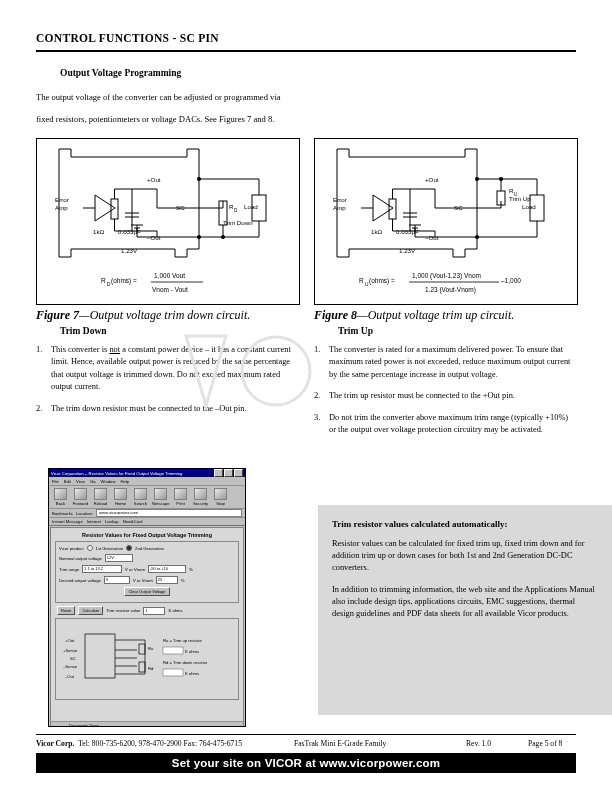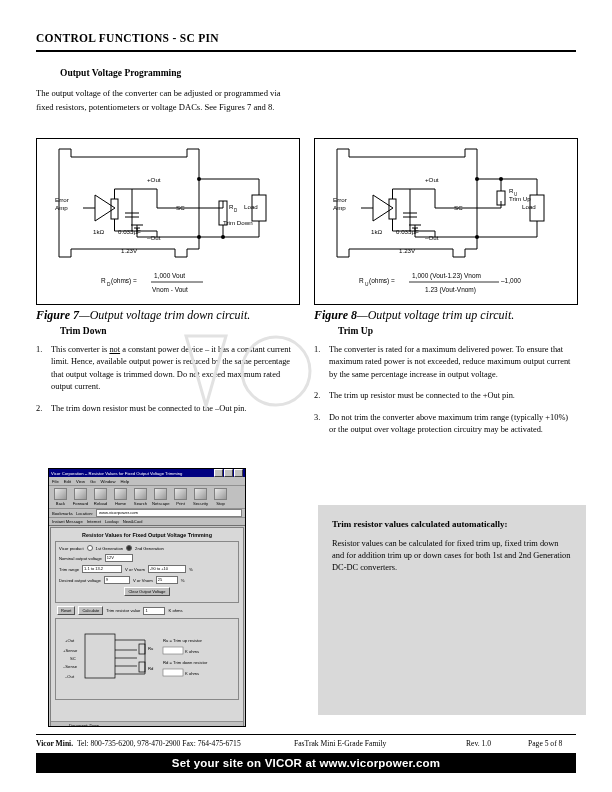--- a/index.html
+++ b/index.html
@@ -43,21 +43,21 @@
 
   .sec-head {
     position: absolute;
     font-size: 9.5px;
     font-weight: bold;
     padding-left: 24px;
   }
   .body-text {
     position: absolute;
     font-size: 8.6px;
-    line-height: 14px;
+    line-height: 22px;
   }
 
   
   .figbox {
     position: absolute;
     border: 1.2px solid #000;
     background: #fff;
   }
   .fig-caption {
     position: absolute;
@@ -239,21 +239,21 @@
     padding-left: 18px;
     line-height: 8px;
     box-sizing: border-box;
   }
 
   
   .callout {
     position: absolute;
     left: 318px;
     top: 505px;
-    width: 268px;
+    width: 294px;
     height: 210px;
     background: #d9d9d9;
   }
   .callout .c-title {
     font-size: 9px;
     font-weight: bold;
     margin: 0 0 9px 0;
   }
   .callout p {
     font-size: 8.4px;
@@ -615,26 +615,27 @@
       </div>
 
       <div class="status-bar">Document: Done</div>
     </div>
   </div>
 
   <div class="callout">
     <div class="inner">
       <div class="c-title">Trim resistor values calculated automatically:</div>
       <p>Resistor values can be calculated for fixed trim up, fixed trim down and for addition trim up or down cases for both 1st and 2nd Generation DC-DC converters.</p>
+      <p>In addition to trimming information, the web site and the Applications Manual also include design tips, applications circuits, EMC suggestions, thermal design guidelines and PDF data sheets for all available Vicor products.</p>
     </div>
   </div>
 
   <div class="foot-rule"></div>
   <div class="footer">
-    <span class="fl"><b>Vicor Mini.</b>&nbsp;&nbsp;<span>Tel: 800-735-6200, 978-470-2900  Fax: 764-475-6715</span></span>
+    <span class="fl"><b>Vicor Corp.</b>&nbsp;&nbsp;<span>Tel: 800-735-6200, 978-470-2900  Fax: 764-475-6715</span></span>
     <span class="fc">FasTrak Mini E-Grade Family</span>
     <span class="fr1">Rev. 1.0</span>
     <span class="fr2">Page 5 of 8</span>
   </div>
 
   <div class="banner">Set your site on VICOR at www.vicorpower.com</div>
 
 </div>
 
 </body></html>

